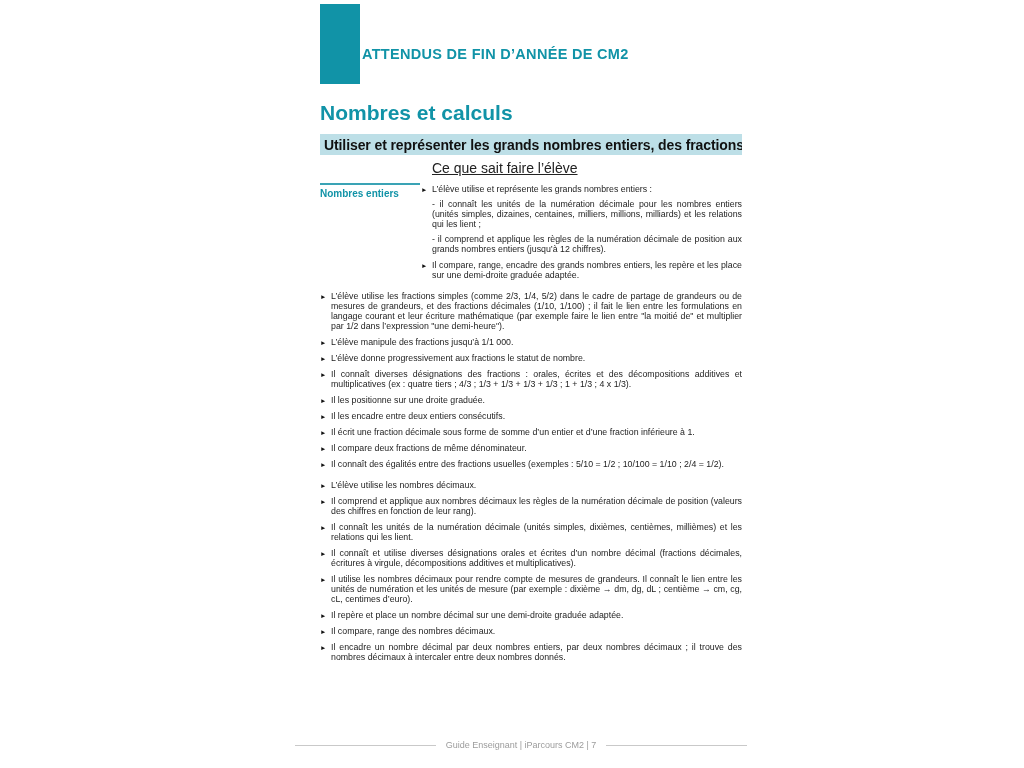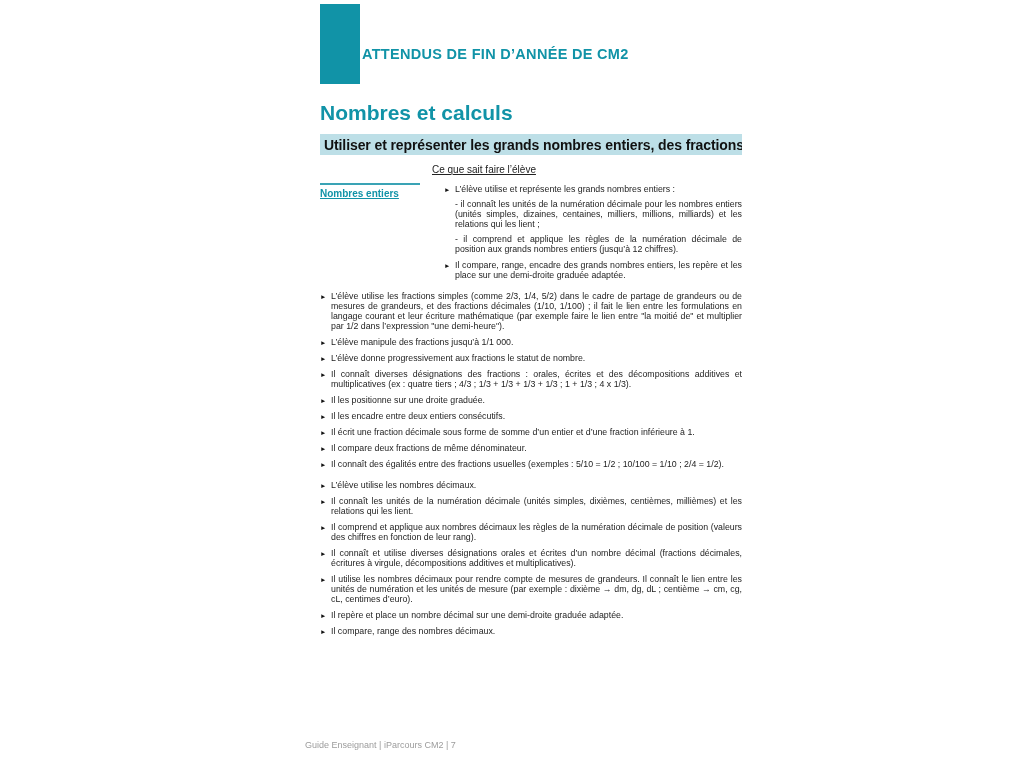--- a/index.html
+++ b/index.html
@@ -15,36 +15,36 @@
   body{font-family:"Liberation Sans", sans-serif;position:relative;color:var(--body_text);}
 
   .accent-block{position:absolute;left:320px;top:4px;width:40px;height:80px;background:var(--teal);}
   .doc-title{position:absolute;left:362px;top:46px;font-size:14.5px;font-weight:bold;color:var(--teal);letter-spacing:.3px;white-space:nowrap;}
   .section-title{position:absolute;left:320px;top:101px;font-size:21px;font-weight:bold;color:var(--teal);white-space:nowrap;}
 
   .content{position:absolute;left:320px;top:134px;width:422px;}
   .banner{background:var(--banner_bg);font-size:14px;font-weight:bold;color:#111;
           padding:3px 4px 2px 4px;letter-spacing:-0.1px;white-space:nowrap;overflow:hidden;}
   .col-header-row{margin:4px 0 6px 112px;}
-  .col-header{font-size:10px;color:#222;text-decoration:underline;}
+  .col-header{font-size:14px;color:#222;text-decoration:underline;}
 
   .row{display:flex;margin-top:10px;}
   .rows .row:first-child{margin-top:0;}
-  .row-label{width:100px;margin-right:24px;flex-shrink:0;border-top:2px solid var(--teal_line);
-             padding-top:3px;font-size:10px;font-weight:bold;color:var(--teal);text-decoration:underline;}
+  .row-label{width:100px;margin-right:1px;flex-shrink:0;border-top:2px solid var(--teal_line);
+             padding-top:3px;font-size:10px;font-weight:bold;color:var(--teal);}
   .row-body{flex:1;padding-top:1px;}
 
   .bullet{position:relative;padding-left:11px;margin-top:6px;font-size:8.8px;line-height:10px;
           text-align:justify;color:var(--body_text);}
   .row-body .bullet:first-child{margin-top:0;}
   .marker{position:absolute;left:0;top:1px;font-size:6.5px;color:#111;}
   .subitem{margin-top:5px;text-align:justify;}
 
-  .footer{position:absolute;left:295px;top:740px;width:452px;display:flex;
-          font-size:9px;color:var(--footer_gray);flex-direction:column;}
+  .footer{position:absolute;left:295px;top:740px;width:452px;display:flex;align-items:center;
+          font-size:9px;color:var(--footer_gray);}
   .footer .line{flex:1;height:1px;background:var(--footer_line);}
   .footer .ftext{padding:0 10px;white-space:nowrap;}
 </style>
 </head>
 <body>
 
 <div class="accent-block"></div>
 <div class="doc-title">ATTENDUS DE FIN D’ANNÉE DE CM2</div>
 <div class="section-title">Nombres et calculs</div>
 
@@ -70,26 +70,27 @@
           <div class="bullet"><span class="marker">►</span><span>Il les positionne sur une droite graduée.</span></div>
           <div class="bullet"><span class="marker">►</span><span>Il les encadre entre deux entiers consécutifs.</span></div>
           <div class="bullet"><span class="marker">►</span><span>Il écrit une fraction décimale sous forme de somme d’un entier et d’une fraction inférieure à 1.</span></div>
           <div class="bullet"><span class="marker">►</span><span>Il compare deux fractions de même dénominateur.</span></div>
           <div class="bullet"><span class="marker">►</span><span>Il connaît des égalités entre des fractions usuelles (exemples : 5/10 = 1/2 ; 10/100 = 1/10 ; 2/4 = 1/2).</span></div>
         </div>
       </div>
       <div class="row">
         <div class="row-body">
           <div class="bullet"><span class="marker">►</span><span>L’élève utilise les nombres décimaux.</span></div>
+          <div class="bullet"><span class="marker">►</span><span>Il comprend et applique aux nombres décimaux les règles de la numération décimale de position (valeurs des chiffres en fonction de leur rang).</span></div>
           <div class="bullet"><span class="marker">►</span><span>Il connaît les unités de la numération décimale (unités simples, dixièmes, centièmes, millièmes) et les relations qui les lient.</span></div>
-          <div class="bullet"><span class="marker">►</span><span>Il comprend et applique aux nombres décimaux les règles de la numération décimale de position (valeurs des chiffres en fonction de leur rang).</span></div>
           <div class="bullet"><span class="marker">►</span><span>Il connaît et utilise diverses désignations orales et écrites d’un nombre décimal (fractions décimales, écritures à virgule, décompositions additives et multiplicatives).</span></div>
           <div class="bullet"><span class="marker">►</span><span>Il utilise les nombres décimaux pour rendre compte de mesures de grandeurs. Il connaît le lien entre les unités de numération et les unités de mesure (par exemple : dixième → dm, dg, dL ; centième → cm, cg, cL, centimes d’euro).</span></div>
           <div class="bullet"><span class="marker">►</span><span>Il repère et place un nombre décimal sur une demi-droite graduée adaptée.</span></div>
           <div class="bullet"><span class="marker">►</span><span>Il compare, range des nombres décimaux.</span></div>
+          <div class="bullet"><span class="marker">►</span><span>Il encadre un nombre décimal par deux nombres entiers, par deux nombres décimaux ; il trouve des nombres décimaux à intercaler entre deux nombres donnés.</span></div>
         </div>
       </div>
     </div>
 </div>
 
 <div class="footer">
   <div class="line"></div>
   <span class="ftext">Guide Enseignant | iParcours CM2 |  7</span>
   <div class="line"></div>
 </div>

